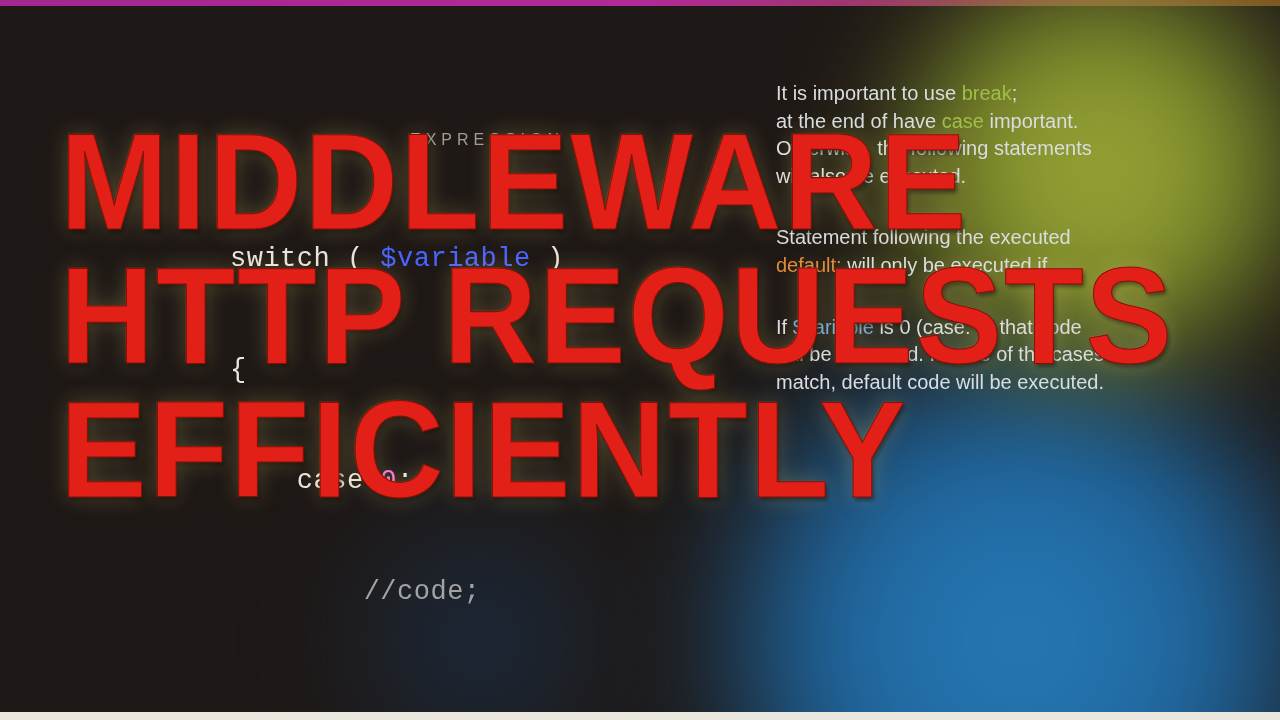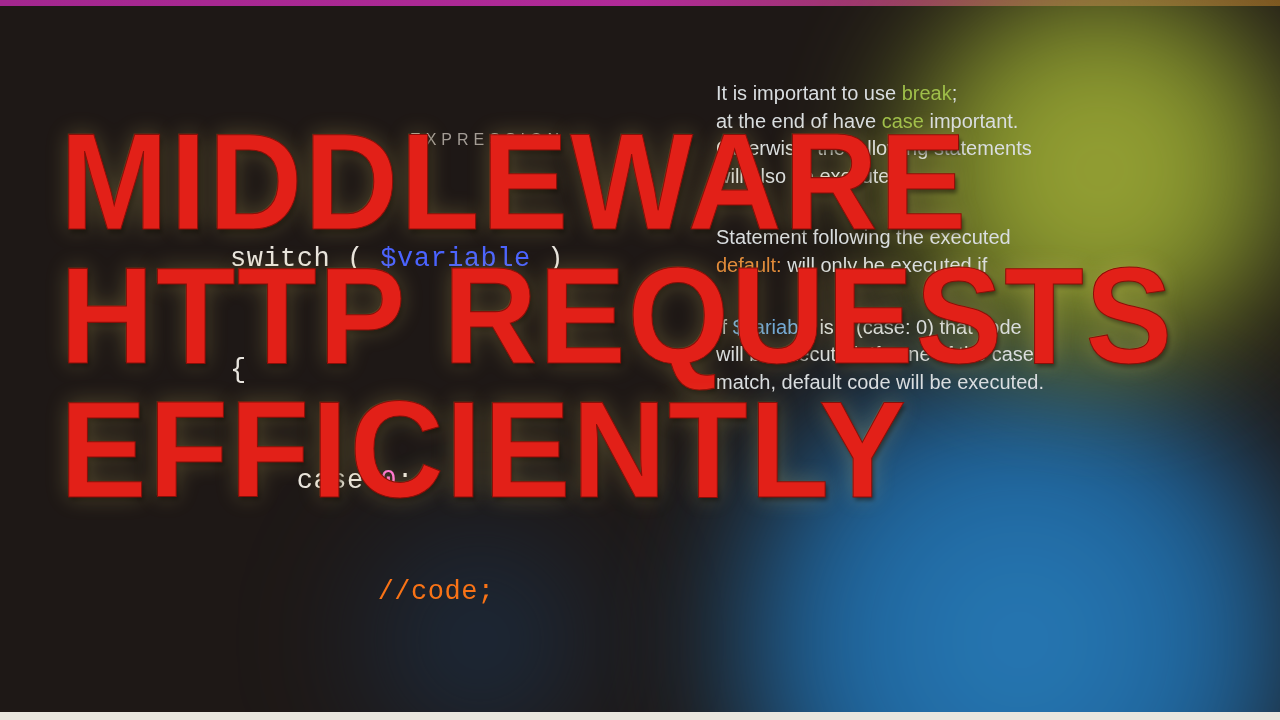--- a/index.html
+++ b/index.html
@@ -61,25 +61,25 @@
   .codecol .heading {
     font-family: Arial, Helvetica, sans-serif;
     color: #a39c96;
     font-size: 16px;
     letter-spacing: 5px;
     margin-left: 180px;
     margin-bottom: 16px;
   }
   .kw-var   { color: #4a63ff; }
   .kw-num   { color: #ff6fd8; }
-  .kw-comm  { color: #f97316; margin-left: 14px; }
+  .kw-comm  { color: #a3a3a3; }
 
   .notescol {
     position: absolute;
-    left: 716px;
+    left: 776px;
     top: 80px;
     width: 420px;
     color: #d9dde0;
     font-size: 20px;
     line-height: 1.38;
   }
   .notescol p { margin-bottom: 34px; }
   .notescol .hl-break { color: #9fbf4a; }
   .notescol .hl-case  { color: #9fbf4a; }
   .notescol .hl-def   { color: #e08a3a; }

